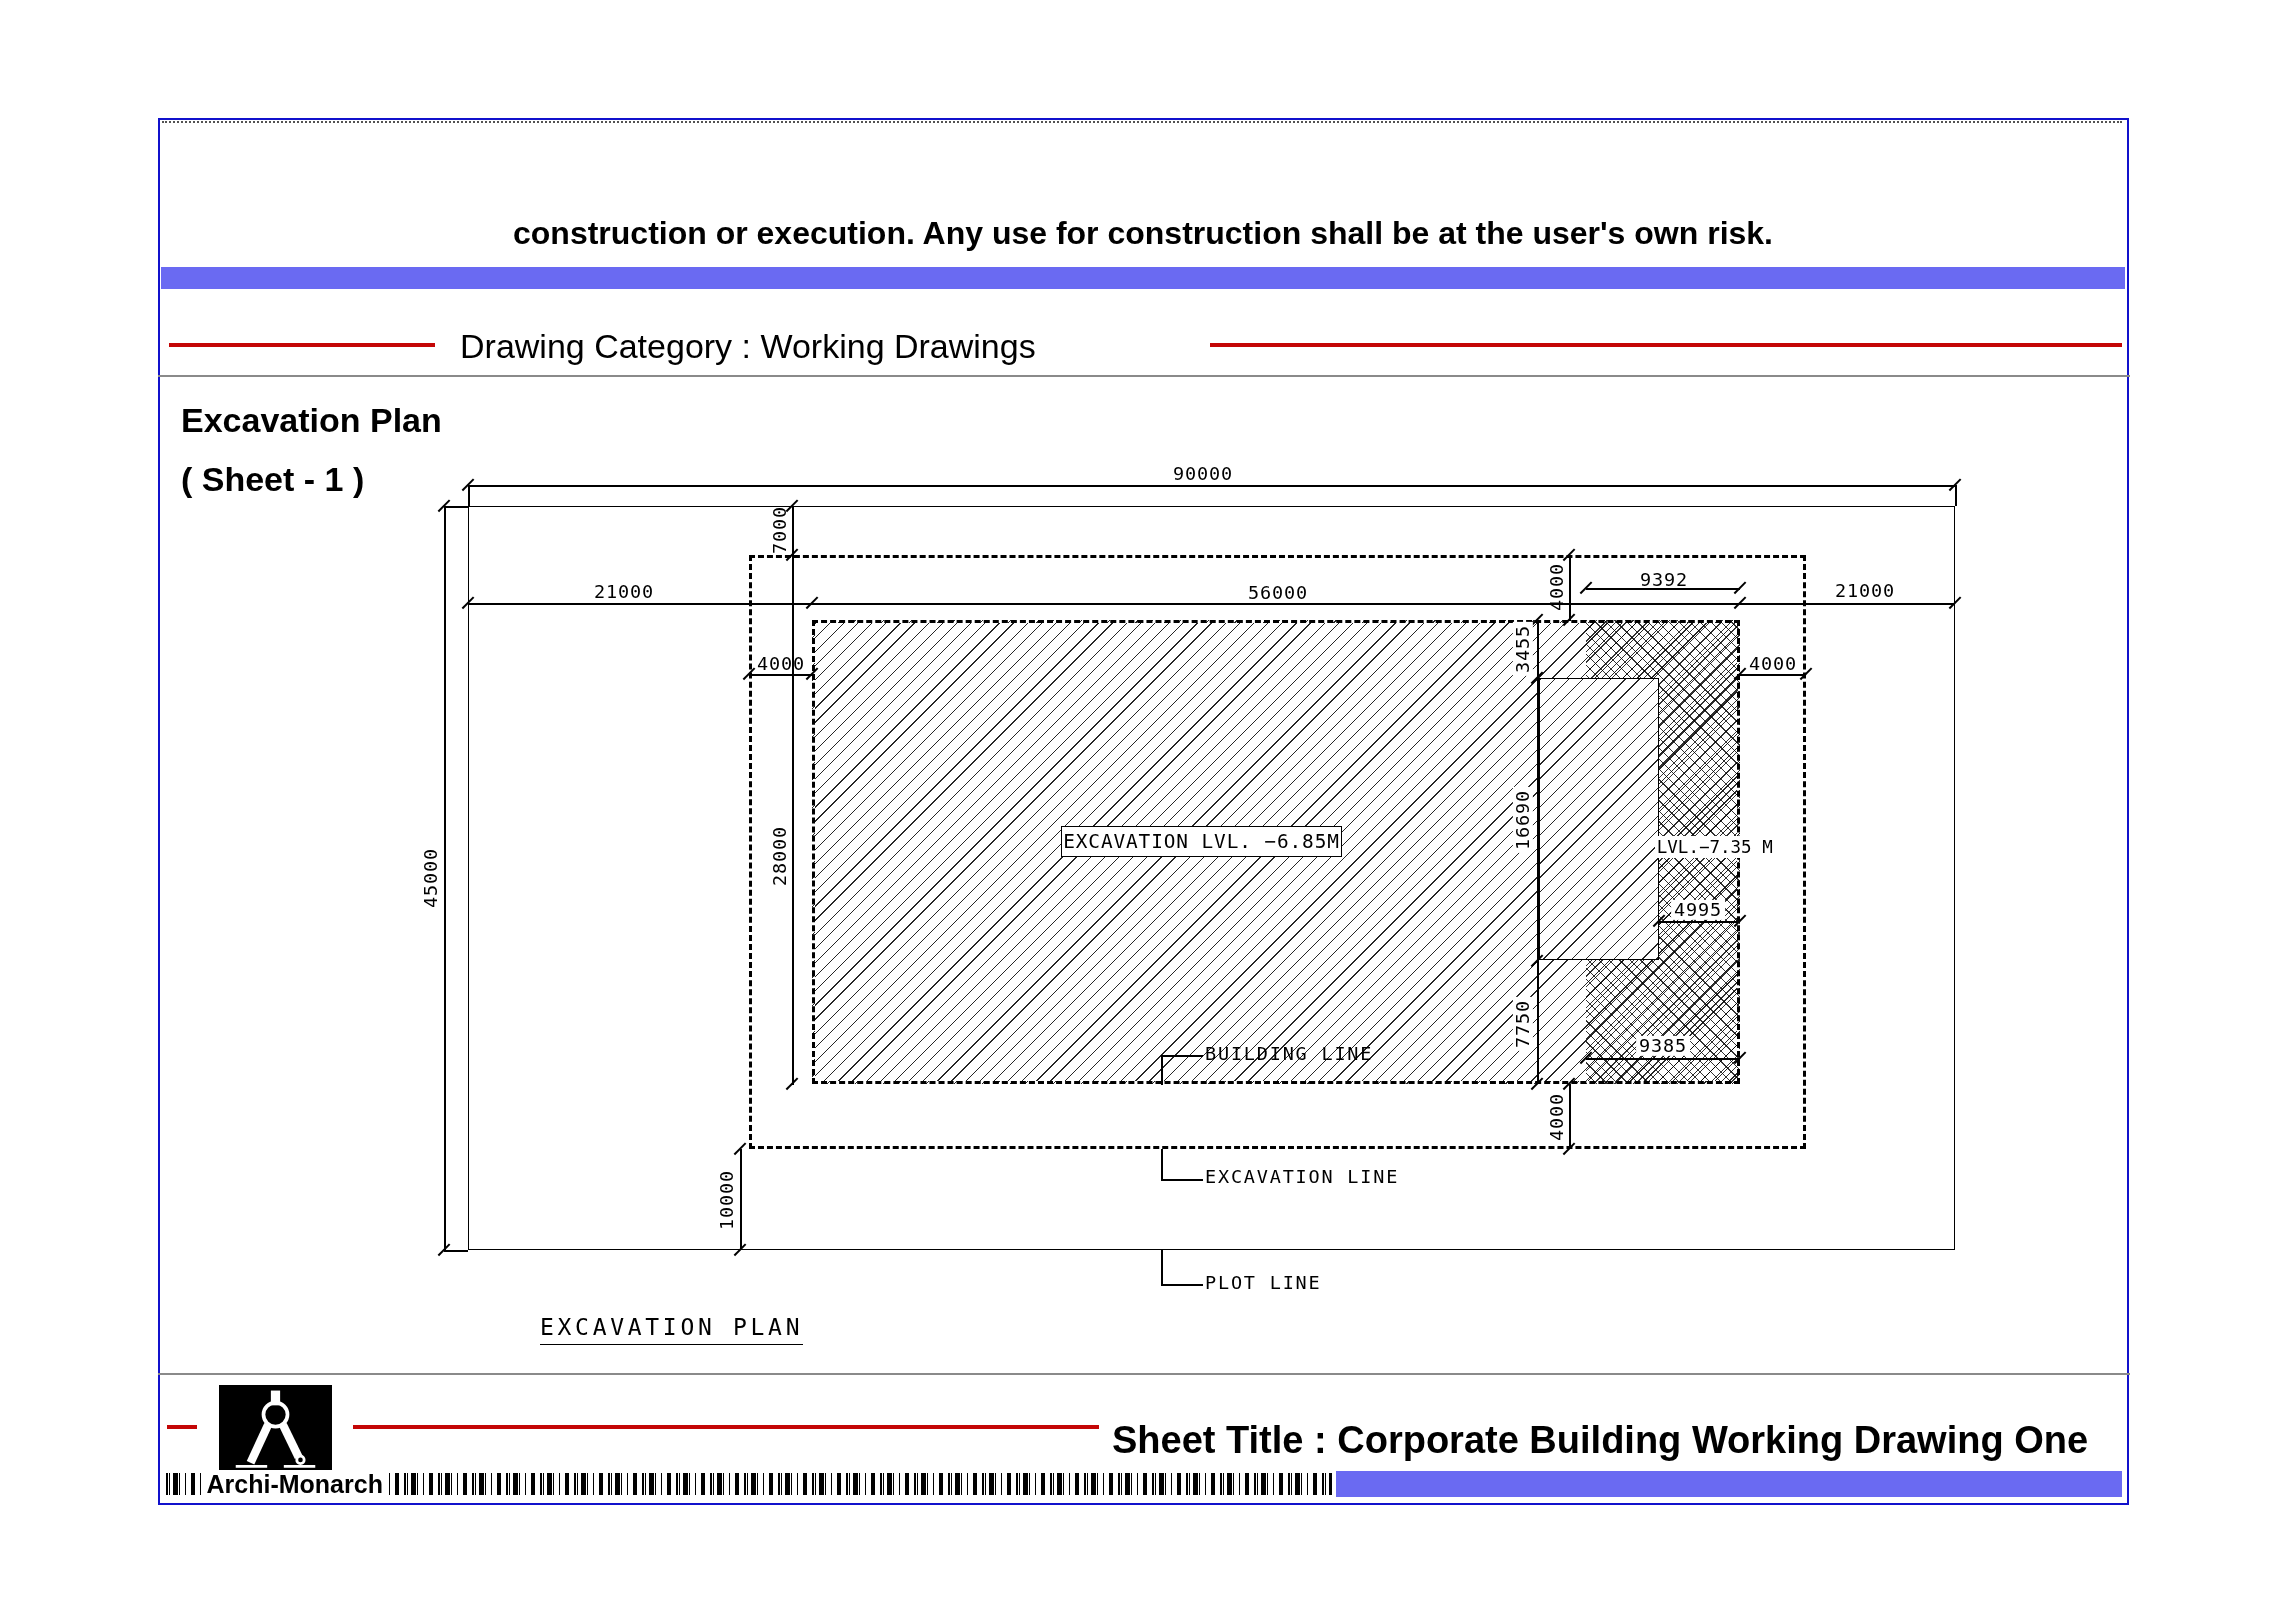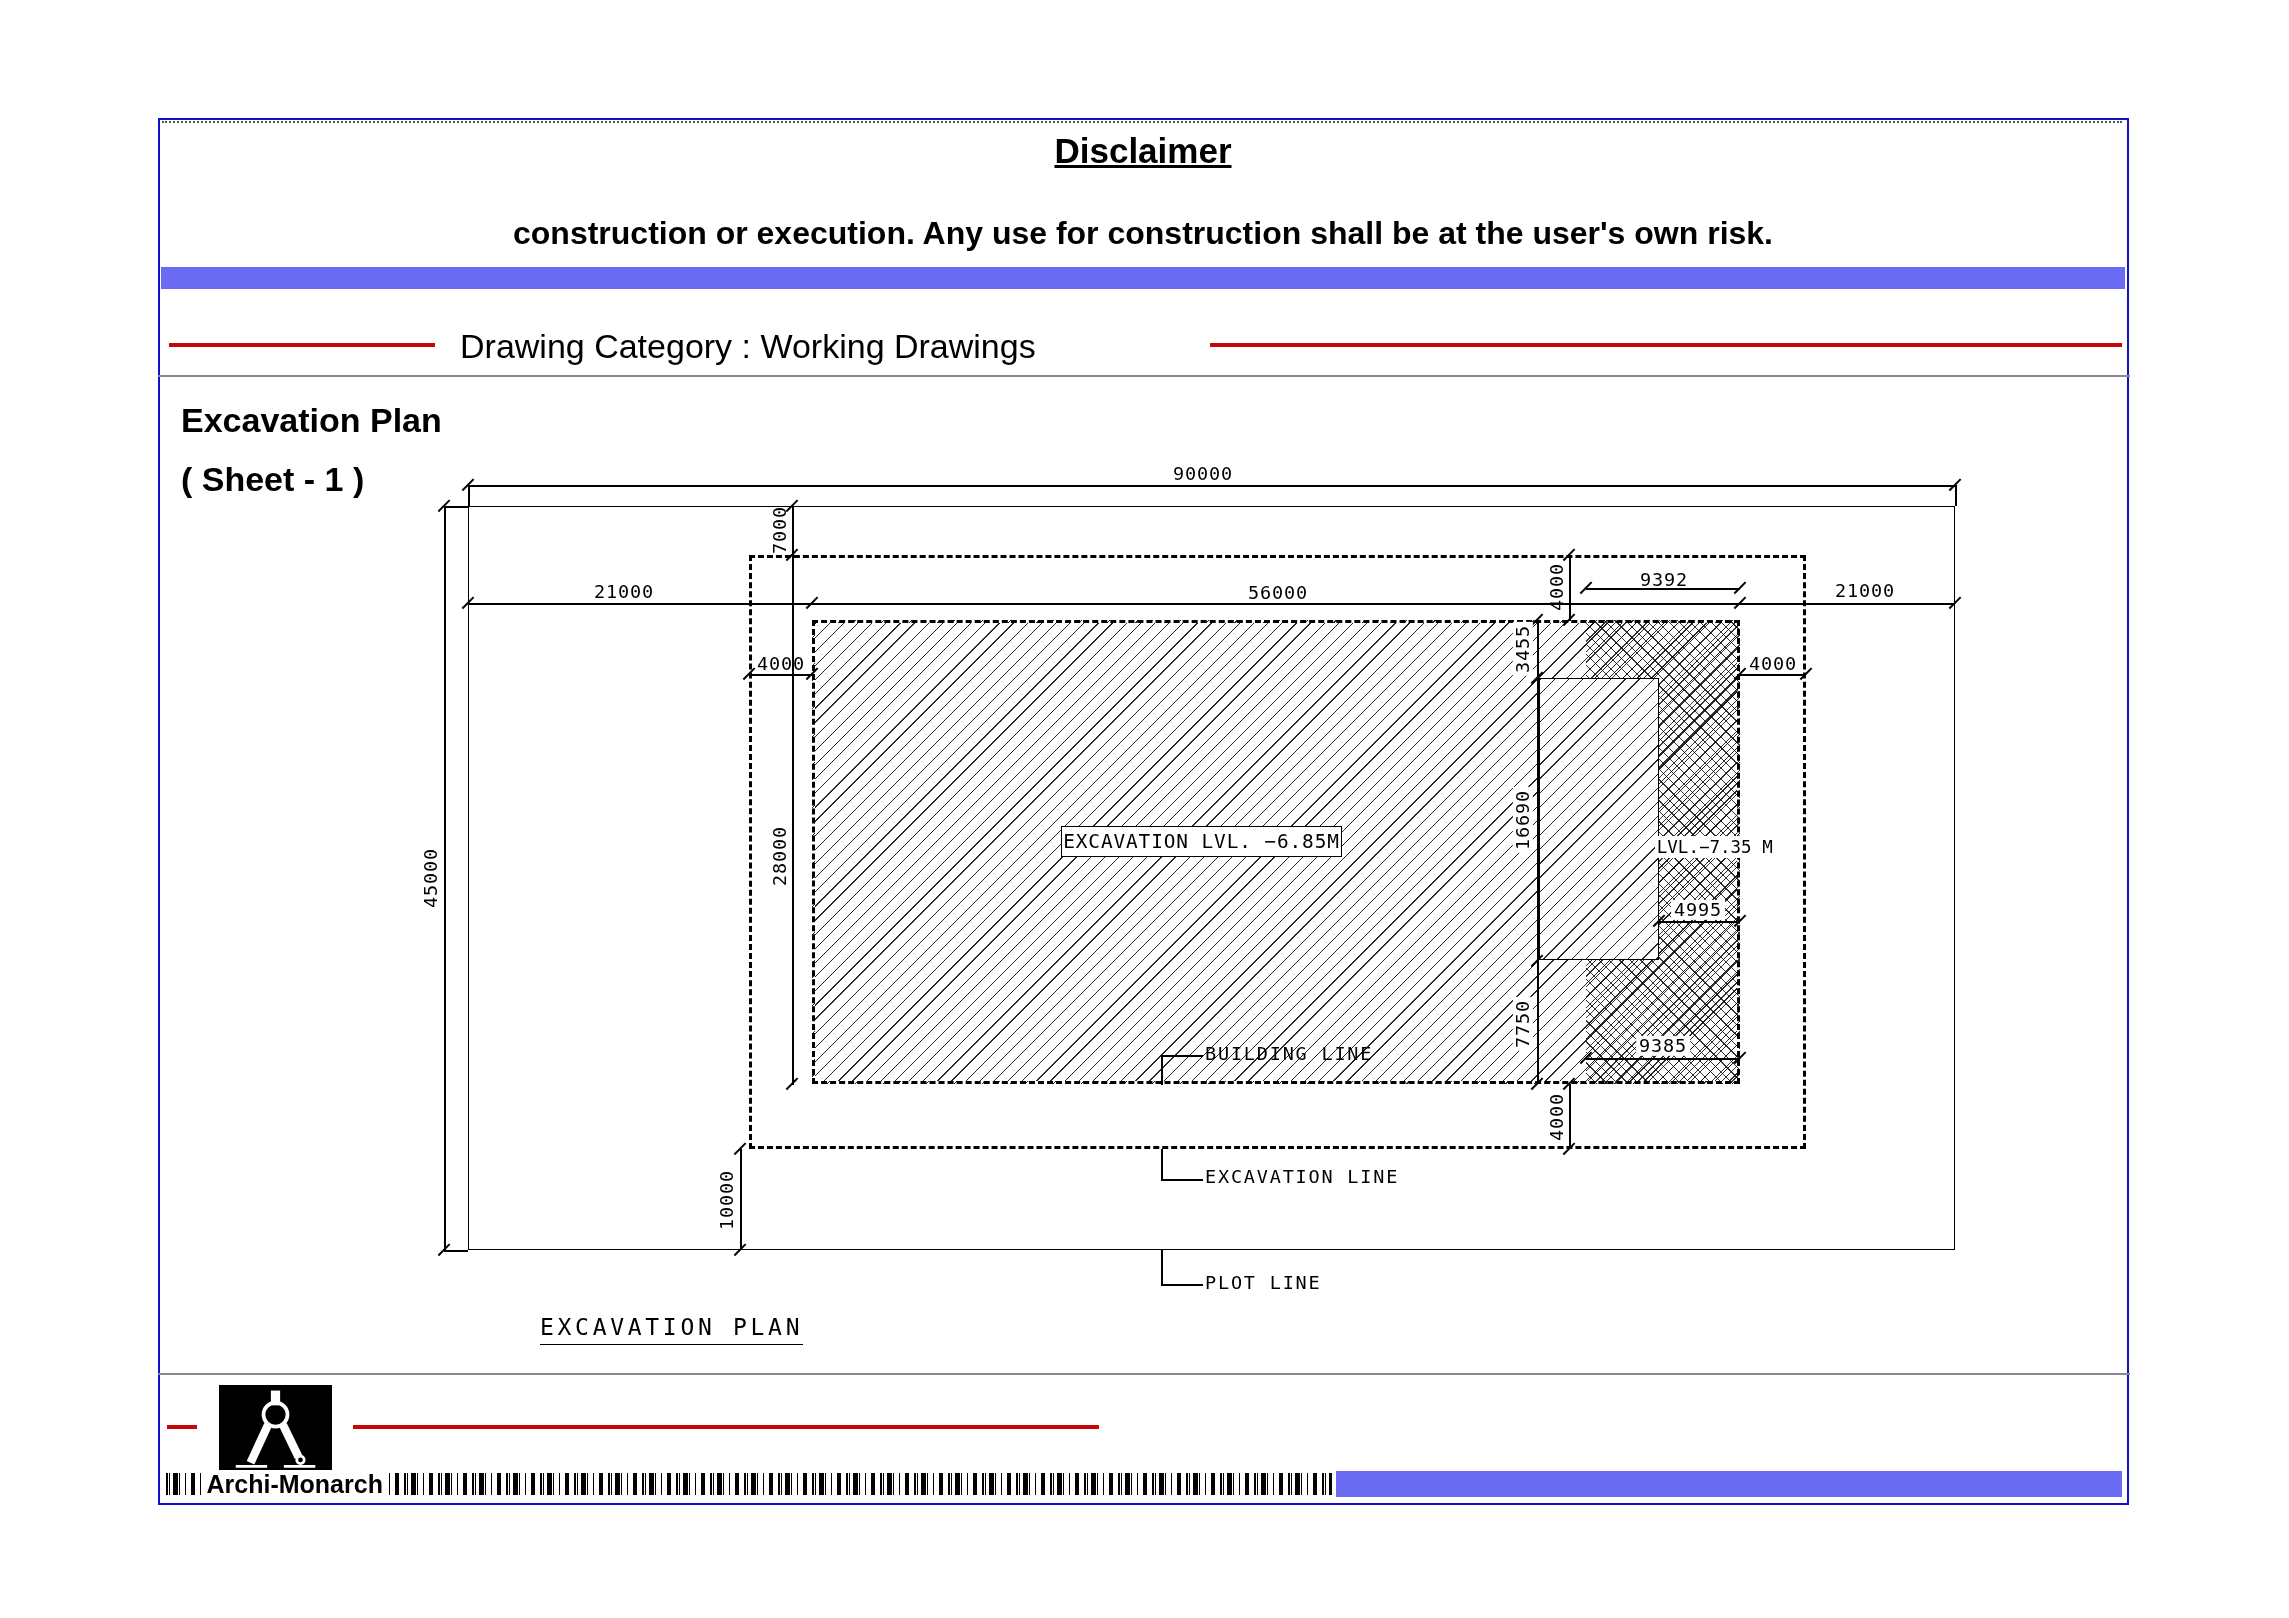--- a/index.html
+++ b/index.html
@@ -85,23 +85,20 @@
   .bar-bot{left:1336px;top:1471px;width:786px;height:26px;}
 </style>
 </head>
 <body>
 
 <div class="page">
 
   <div class="abs sheet-frame"></div>
   <div class="abs top-dots"></div>
 
-  <div class="abs disc-title">
-    <span title="Disclaimer">Disclaimer</span>
-  </div>
   <div class="abs disc-line disc-l2">construction or execution. Any use for construction shall be at the user's own risk.</div>
 
   <div class="abs bar bar-top"></div>
 
   <div class="abs redline cat-red-l"></div>
   <div class="abs cat-title">Drawing Category : Working Drawings</div>
   <div class="abs redline cat-red-r"></div>
 
   <div class="abs rule rule-top"></div>
   <div class="abs rule rule-bot"></div>
@@ -212,18 +209,19 @@
         <rect x="56" y="6" width="10" height="16" fill="#ffffff" stroke="none"></rect>
         <circle cx="61" cy="32" r="13" stroke-width="4"></circle>
         <path d="M53 43 L34 84" stroke-width="9"></path>
         <path d="M69 43 L86 78" stroke-width="9"></path>
         <circle cx="88" cy="81" r="4" stroke-width="3"></circle>
         <path d="M18 88 H52 M70 88 H104" stroke-width="3"></path>
       </g>
     </svg>
   </div>
   <div class="abs redline foot-red-line"></div>
+  <div class="abs foot-title">Sheet Title : Corporate Building Working Drawing One</div>
   <div class="abs barcode"></div>
   <div class="abs brand">Archi-Monarch</div>
   <div class="abs bar bar-bot"></div>
 
 </div>
 
 
 </body></html>

